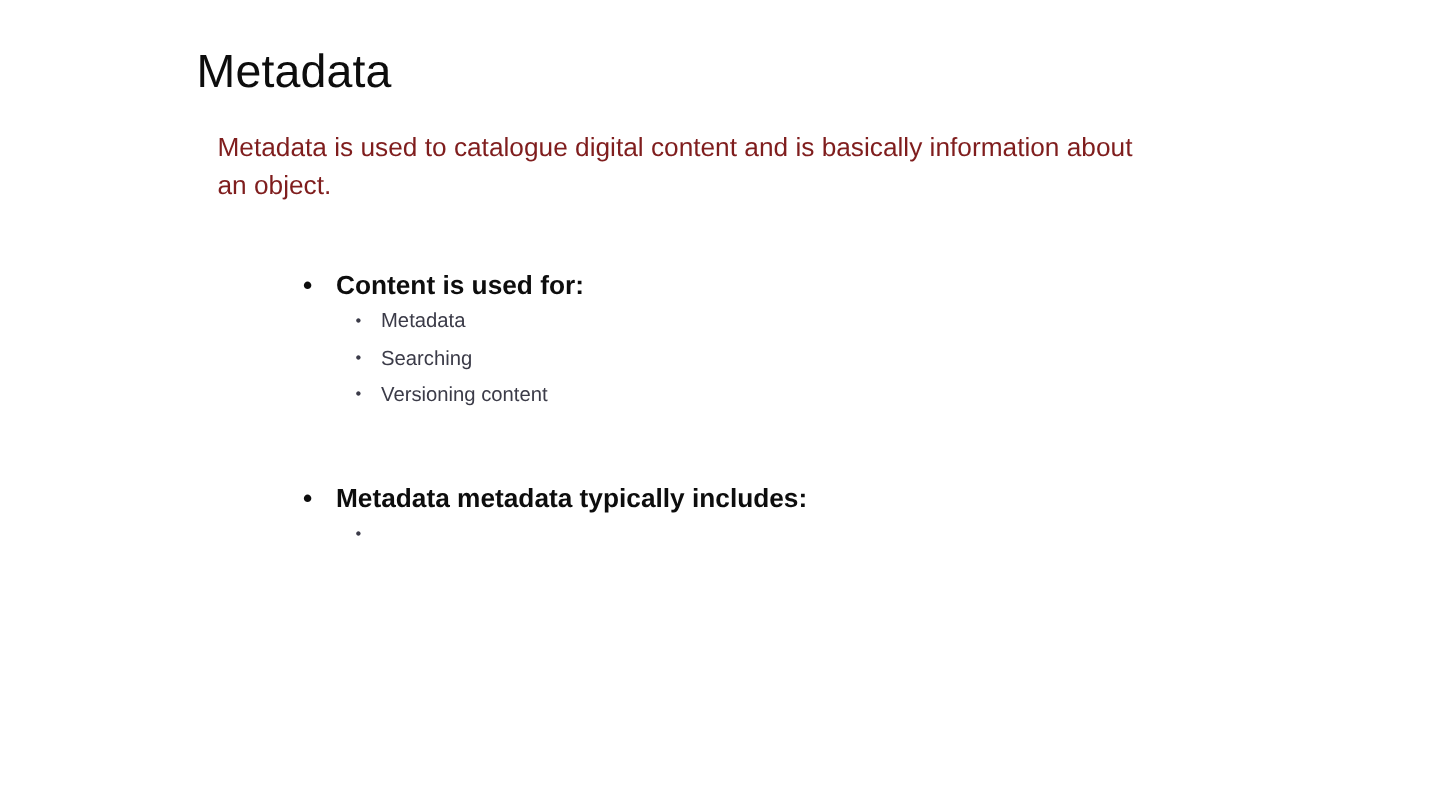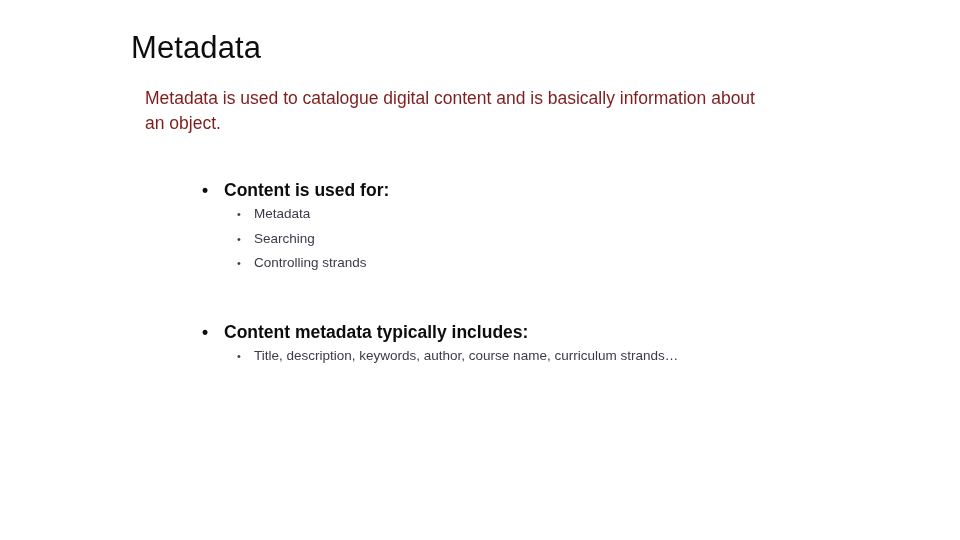--- a/index.html
+++ b/index.html
@@ -120,29 +120,28 @@
       <span>Metadata</span>
     </div>
 
     <div class="lvl2">
       <span class="bullet">•</span>
       <span>Searching</span>
     </div>
 
     <div class="lvl2">
       <span class="bullet">•</span>
-      <span>Controlling strands</span>
+      <span>Versioning content</span>
     </div>
 
     <div class="gap-lg"></div>
 
     <div class="lvl1">
       <span class="bullet">•</span>
-      <span>Content metadata typically includes:</span>
+      <span>Metadata metadata typically includes:</span>
     </div>
 
     <div class="lvl2">
       <span class="bullet">•</span>
-      <span>Title, description, keywords, author, course name, curriculum strands…</span>
     </div>
 
   </div>
 </div>
 
 </body></html>

